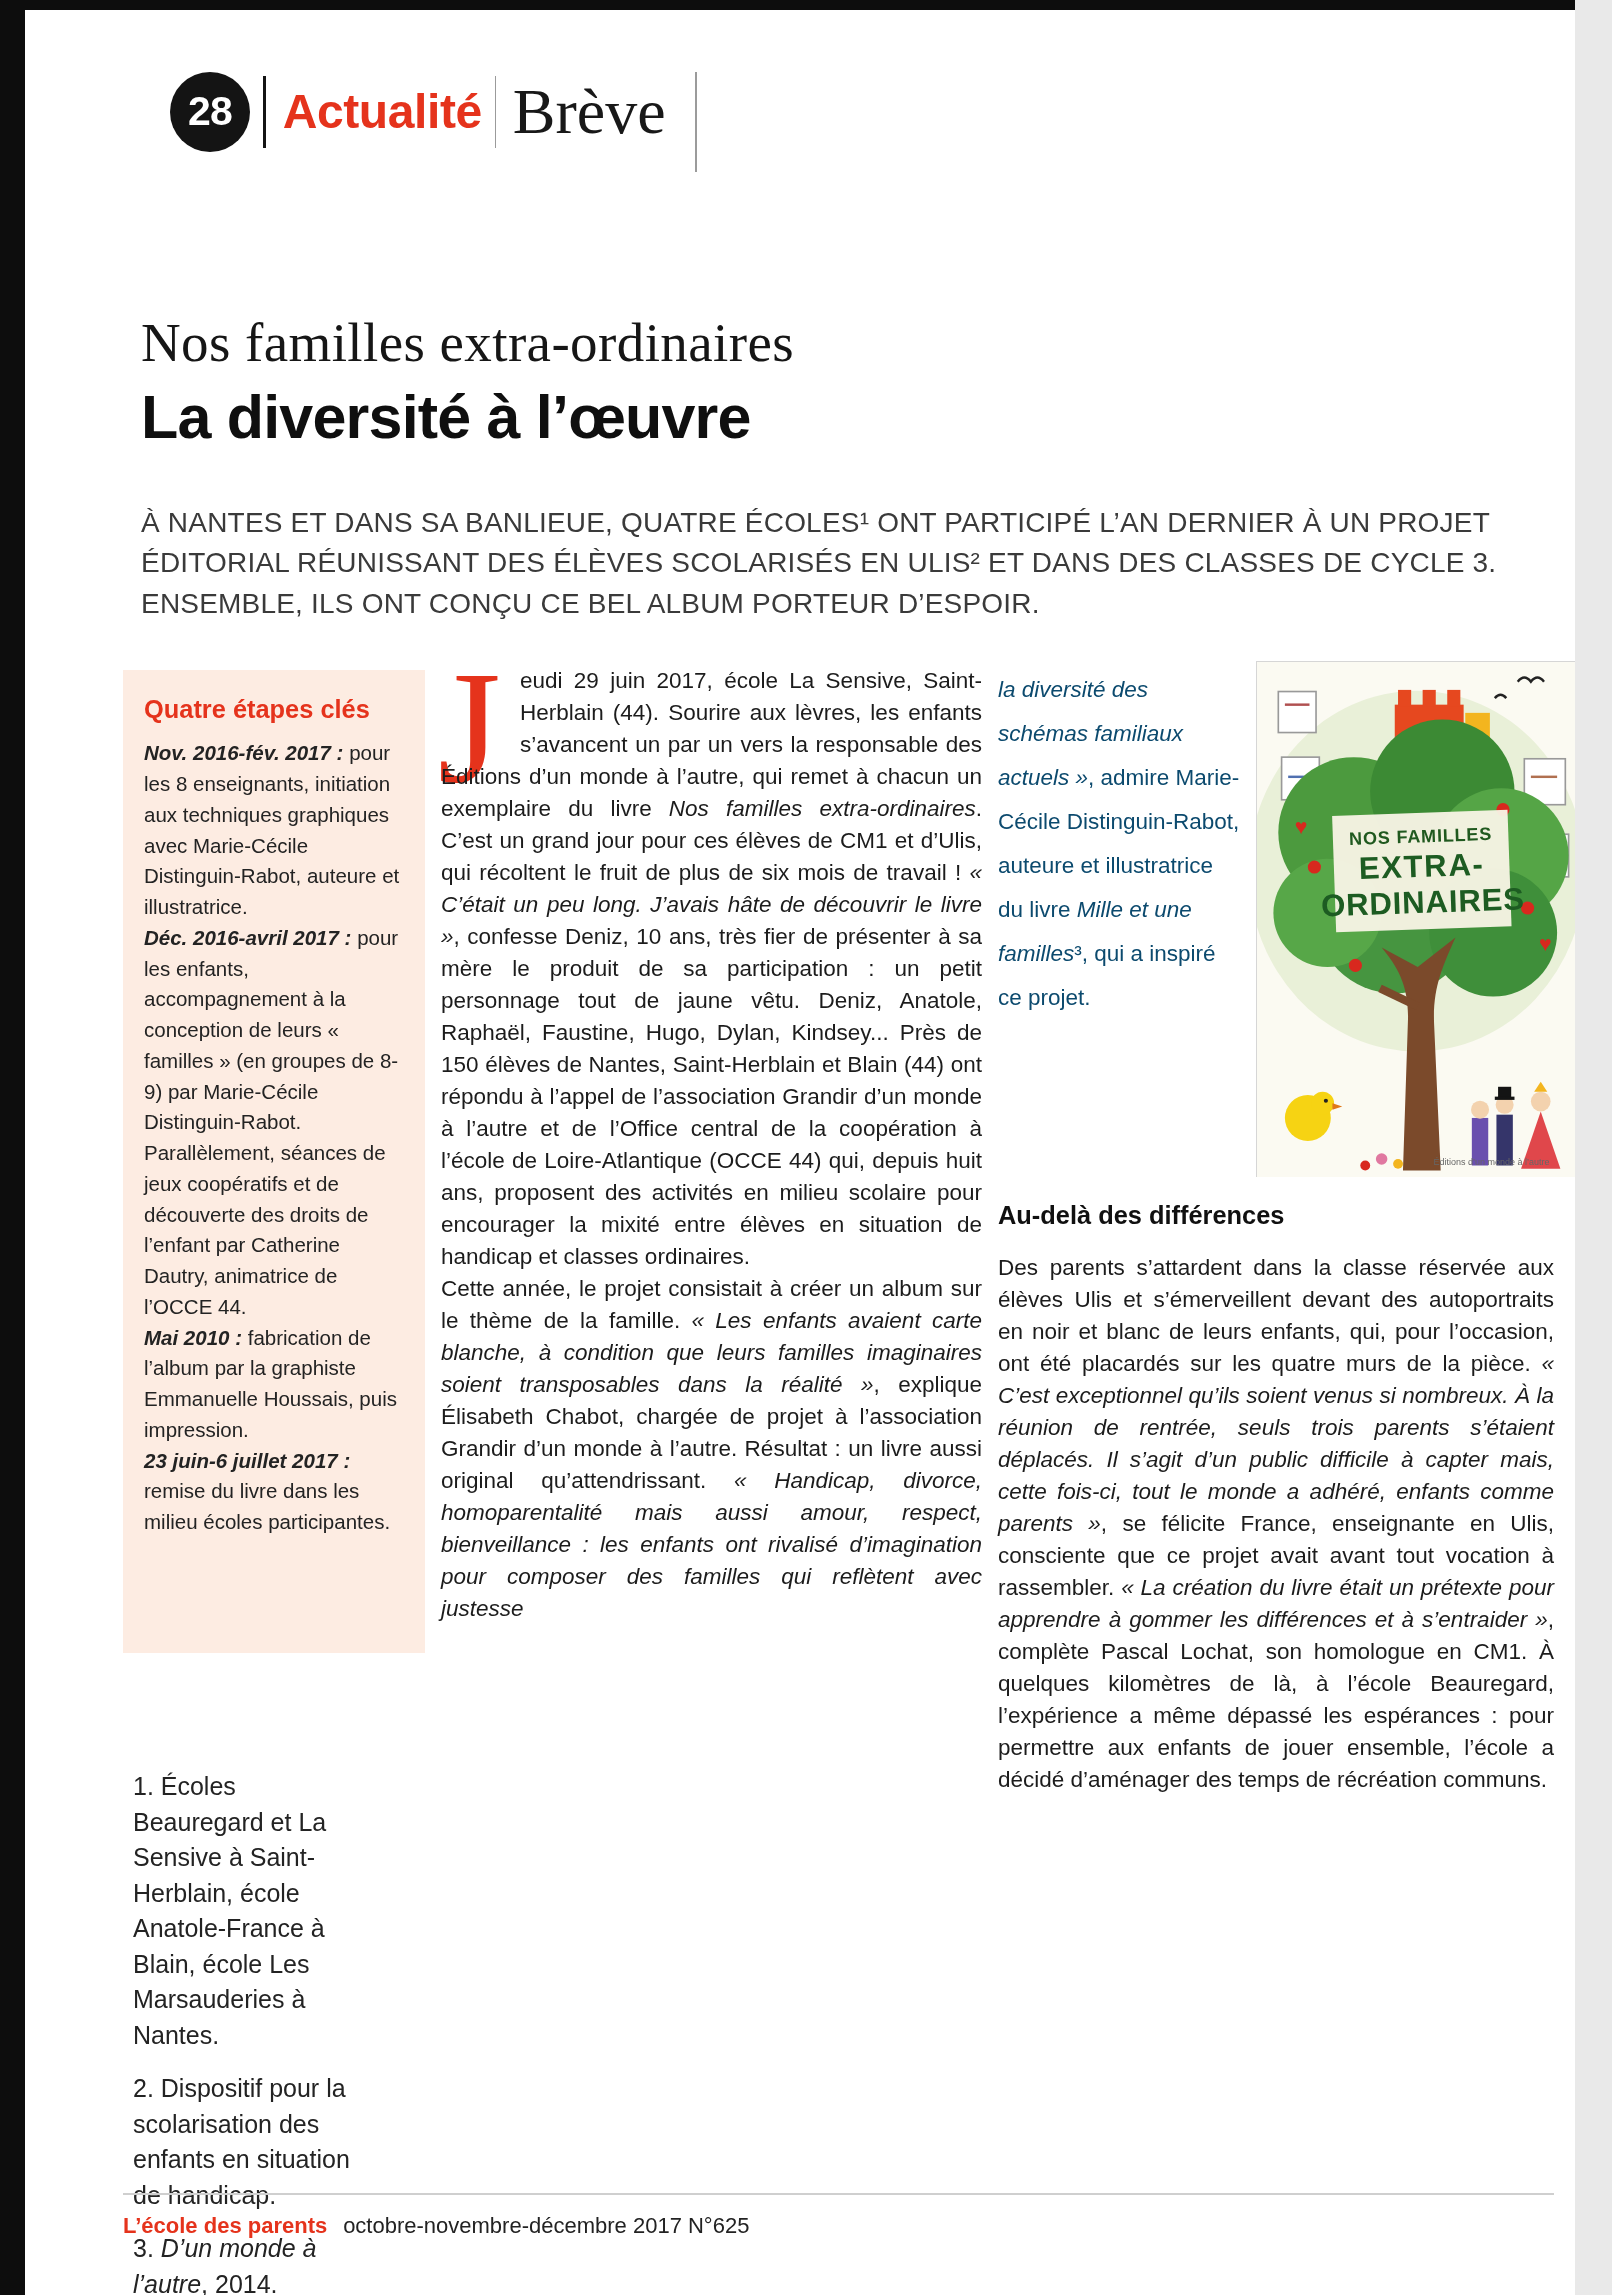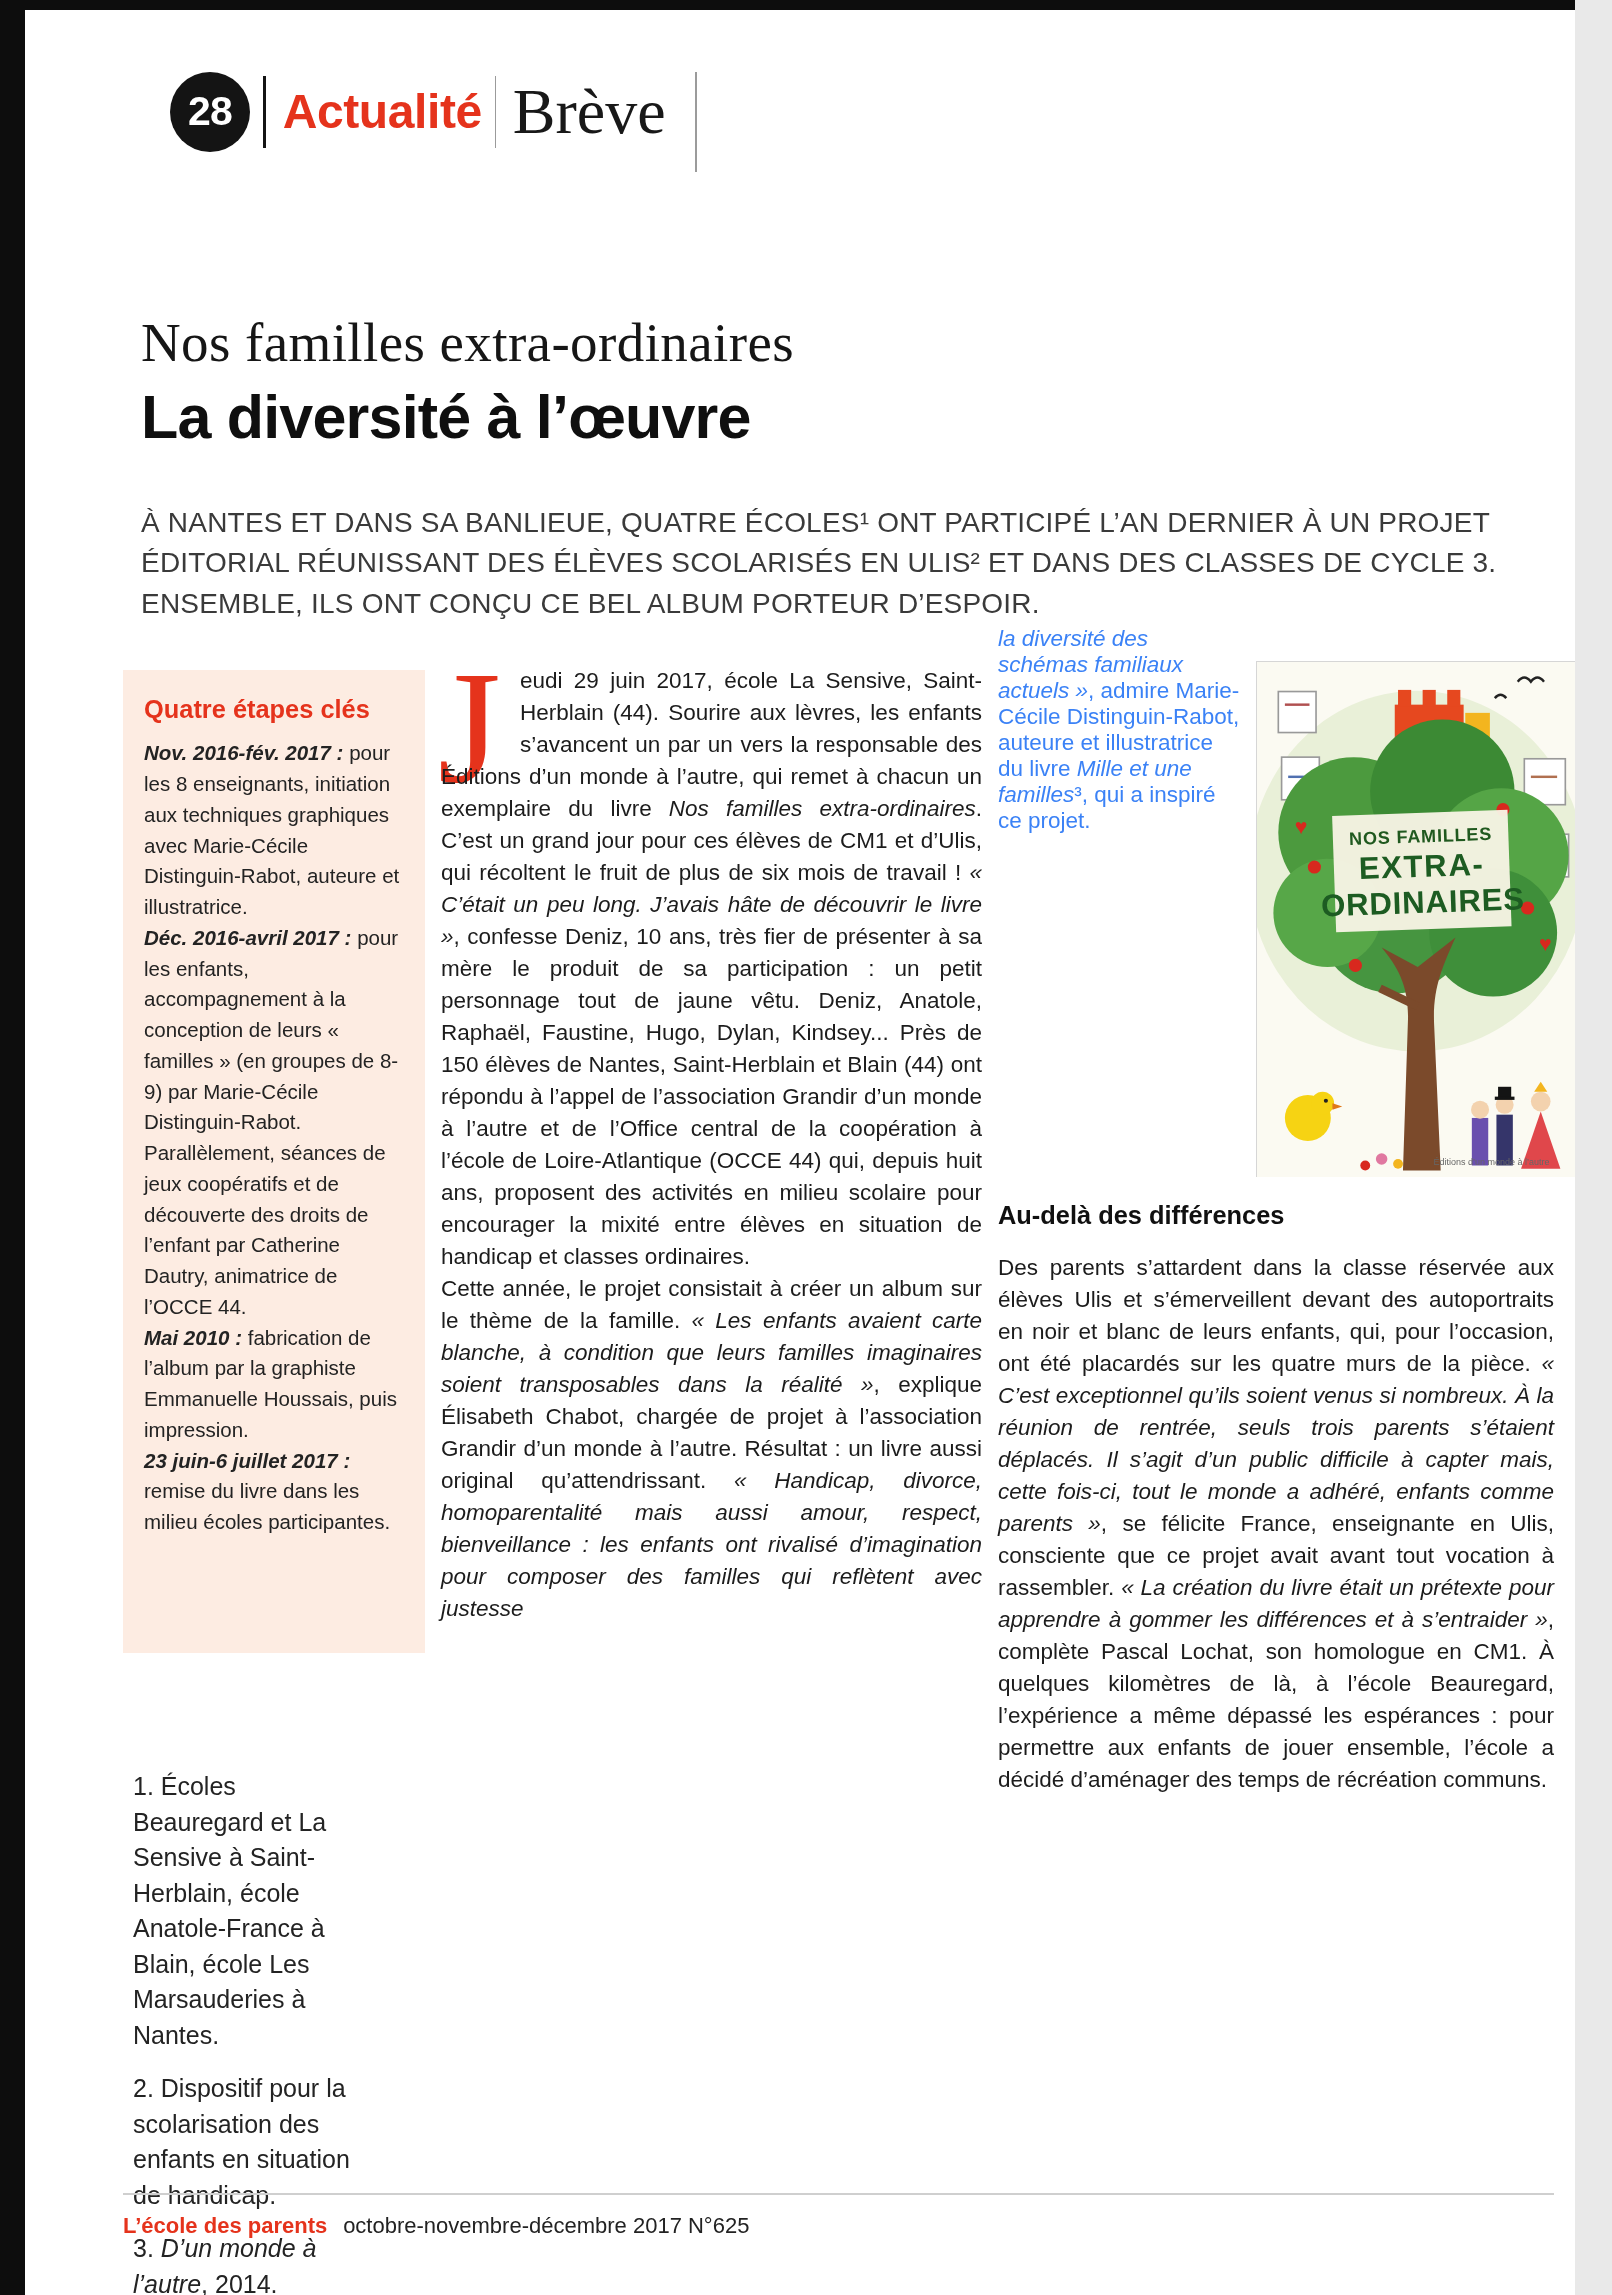--- a/index.html
+++ b/index.html
@@ -38,21 +38,21 @@
   .fn{margin-bottom:18px}
 
   
   .col-middle{position:absolute;left:441px;top:665px;width:541px;font-size:22.5px;line-height:32px;
               text-align:justify;color:#1c1c1c}
   .col-middle p{margin:0}
   .dropcap{display:block;float:left;width:79px;height:96px;font-family:"Liberation Serif",serif;
            color:var(--accent);font-size:162px;line-height:0.76;text-indent:-3.3px;overflow:visible}
 
   
-  .col-right-intro{position:absolute;left:998px;top:626px;width:244px;font-size:22.5px;line-height:26px;color:#3b82f6}
+  .col-right-intro{position:absolute;left:998px;top:668px;width:244px;font-size:22.5px;line-height:44px;color:#0c4a6e}
   .book{position:absolute;left:1256px;top:661px;width:329px;height:516px;border:0.8px solid #d6d6d6;background:#fbfaf2}
   .subhead{position:absolute;left:998px;top:1201px;font-size:25.4px;font-weight:bold;color:#101010}
   .col-right-body{position:absolute;left:998px;top:1252px;width:556px;font-size:22.5px;line-height:32px;
                   text-align:justify;color:#1c1c1c}
   .byline{text-align:right;font-weight:bold;margin-top:-32px;font-size:22.5px;color:#111}
 
   
   .footer-rule{position:absolute;left:123px;top:2193px;width:1431px;height:1.6px;background:#cfcfcf}
   .footer{position:absolute;left:123px;top:2213px;font-size:22px}
   .mag{font-weight:bold;color:var(--accent)}

